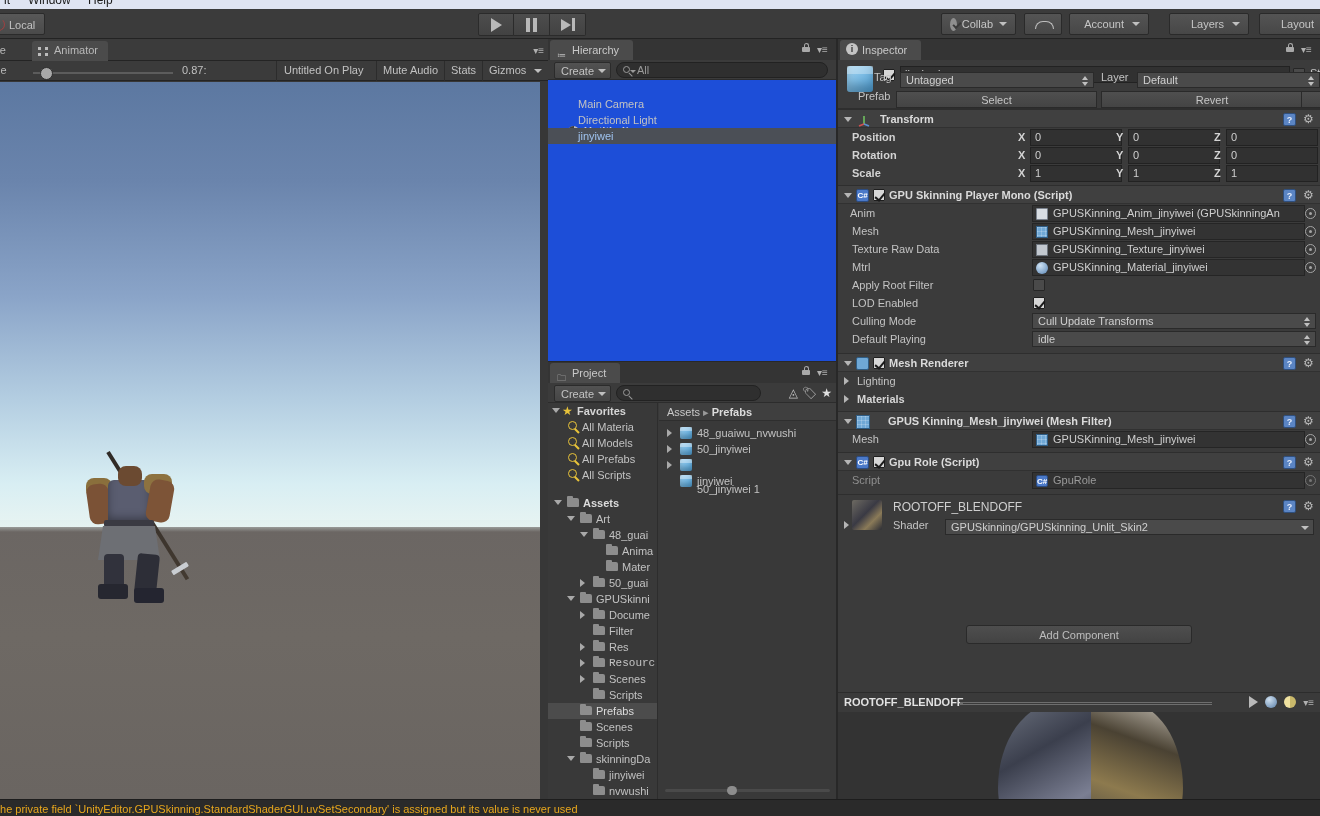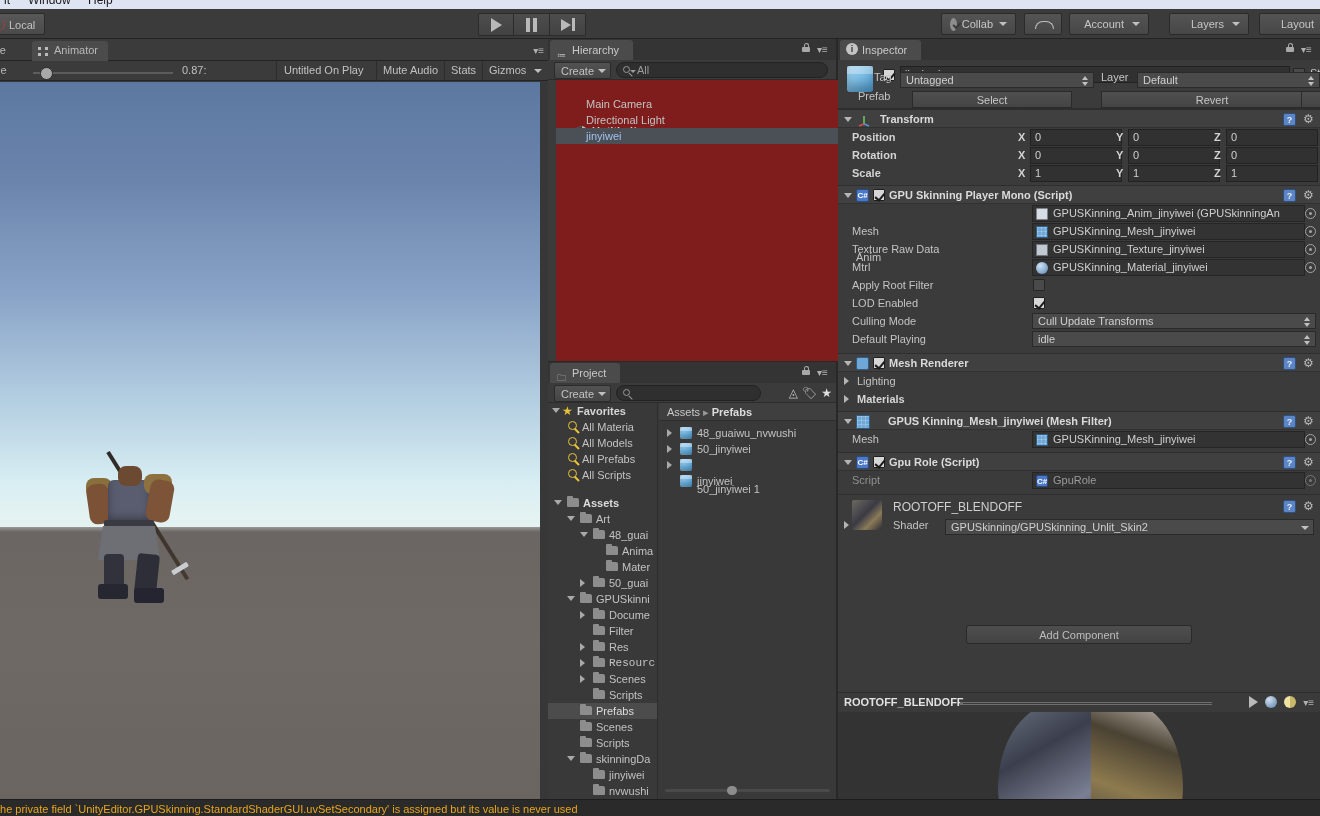--- a/index.html
+++ b/index.html
@@ -138,22 +138,22 @@
   .searchfield { position:absolute; top:2px; height:16px; background:#2f2f2f;
                  border:1px solid #222; border-radius:8px; color:#9a9a9a;
                  line-height:15px; padding-left:20px; }
   .srchico { position:absolute; left:6px; top:3px; width:7px; height:7px;
              border:1.3px solid #9a9a9a; border-radius:50%; }
   .srchico:after{content:"";position:absolute;right:-4px;bottom:-3px;width:5px;height:1.3px;
              background:#9a9a9a;transform:rotate(45deg);}
   .srchcaret{position:absolute;left:13px;top:7px;width:0;height:0;
              border-left:3px solid transparent;border-right:3px solid transparent;
              border-top:3px solid #9a9a9a;}
-  .hier-body { position:absolute; left:8px; top:41px; width:100%; bottom:0;
-               background:#7f1d1d; }
+  .hier-body { position:absolute; left:0; top:41px; width:100%; bottom:0;
+               background:#1d4ed8; }
   .hrow { position:relative; height:16px; line-height:16px; white-space:nowrap;
           color:#c2c2c2; }
   .hrow.sel { background:#4b4f56; }
   .hrow .lbl { position:absolute; top:0; }
   .hrow.scene .lbl { font-weight:bold; color:#d0d0d0; }
   .disc { position:absolute; left:20px; top:3px; width:11px; height:11px;
           border-radius:50%; background:#bcbcbc; overflow:hidden; }
   .disc:after{content:"";position:absolute;left:0;top:0;width:6px;height:11px;background:#3f3f3f;}
   .foldarrow { position:absolute; left:7px; top:5px; width:0;height:0;
           border-left:4px solid transparent;border-right:4px solid transparent;
@@ -652,21 +652,21 @@
           <span>Untagged</span>
           <span class="updown"></span>
         </span>
         <span class="ilabel" style="left:263px;top:11px">Layer</span>
         <span class="popup" style="position:absolute;left:299px;top:12px;width:183px">
           <span>Default</span>
           <span class="updown"></span>
         </span>
 
         <span class="ilabel" style="left:20px;top:30px">Prefab</span>
-        <span class="btn3" style="position:absolute;left:74px;top:31px;width:160px">Select</span>
+        <span class="btn3" style="position:absolute;left:58px;top:31px;width:201px">Select</span>
         <span class="btn3" style="position:absolute;left:263px;top:31px;width:222px">Revert</span>
         <span class="btn3" style="position:absolute;left:463px;top:31px;width:200px">Apply</span>
       </div>
 
       <div class="comp-head">
         <span class="foldtri"></span>
         <span style="position:absolute;left:19px;top:3px;width:14px;height:14px">
           <svg width="14" height="14" viewBox="0 0 14 14">
               <path d="M7 11 L7 3" stroke="#6fbf5f" stroke-width="1.6" fill="none"></path>
               <path d="M7 11 L2 13" stroke="#d05050" stroke-width="1.6" fill="none"></path>
@@ -710,21 +710,21 @@
       <div class="comp-head" style="margin-top:3px">
         <span class="foldtri"></span>
         <span class="mini cs" style="position:absolute;left:18px;top:3px;width:13px;height:13px">C#</span>
         <span class="chk on" style="position:absolute;left:35px;top:3px"></span>
         <span class="comp-title" style="left:51px">GPU Skinning Player Mono (Script)</span>
         <span class="helpico" style="right:24px;top:3px">?</span>
         <span class="gearico" style="right:5px;top:3px">⚙</span>
       </div>
       <div id="gsp-fields">
           <div class="irow" style="height: 18px;">
-            <span class="ilabel" style="left: 18px; top: 0px; margin-top: 44px;">Anim</span>
+            <span class="ilabel" style="left: 12px; top: 0px;">Anim</span>
             <span class="objfield" style="left: 194px; top: 1px; width: 273px;"><span class="mini doc"></span><span>GPUSKinning_Anim_jinyiwei (GPUSkinningAn</span></span>
             <span class="radio" style="right: 4px; top: 4px;"></span>
           </div>
           <div class="irow" style="height: 18px;">
             <span class="ilabel" style="left: 14px; top: 0px;">Mesh</span>
             <span class="objfield" style="left: 194px; top: 1px; width: 273px;"><span class="mini mesh"></span><span>GPUSKinning_Mesh_jinyiwei</span></span>
             <span class="radio" style="right: 4px; top: 4px;"></span>
           </div>
           <div class="irow" style="height: 18px;">
             <span class="ilabel" style="left: 14px; top: 0px;">Texture Raw Data</span>

